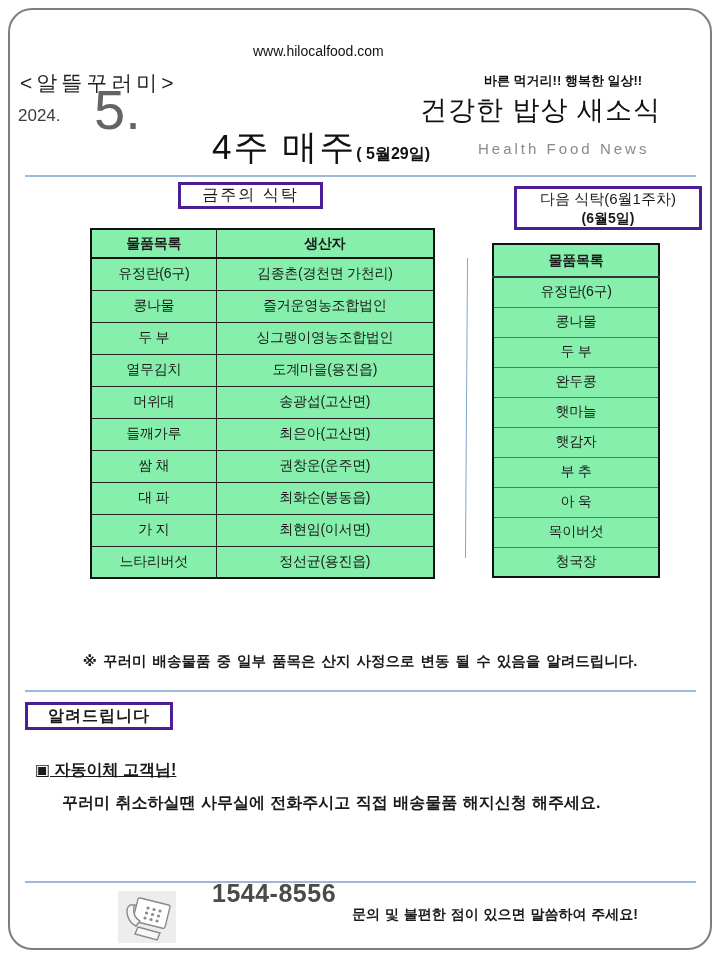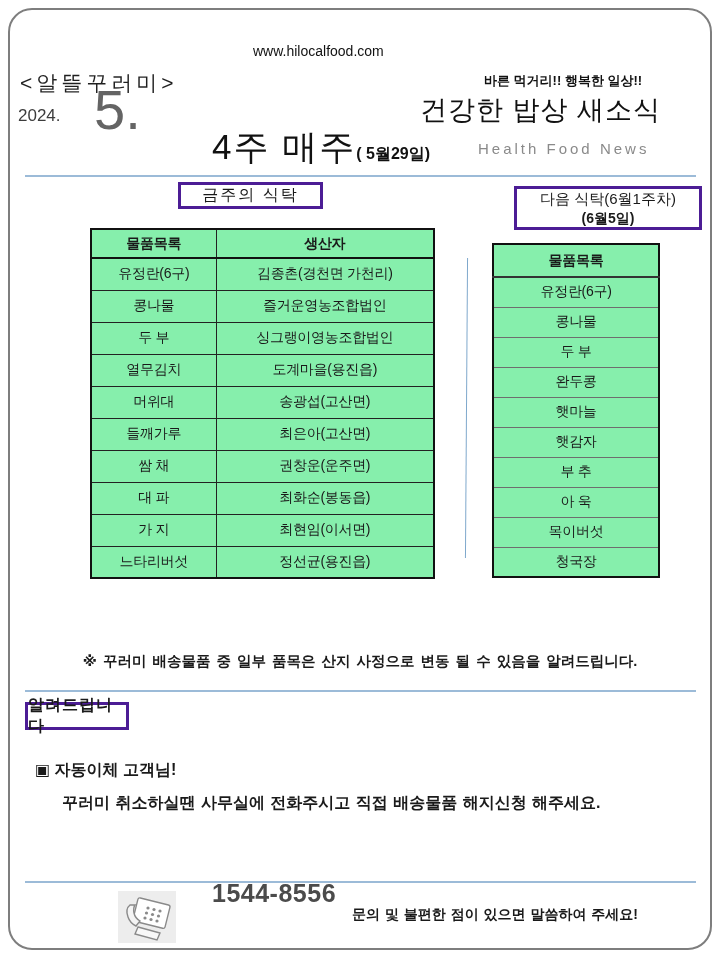--- a/index.html
+++ b/index.html
@@ -24,21 +24,21 @@
 
   .hline { position:absolute; left:25px; width:671px; height:2px; background:#9cbbd8; }
   .hline1{ top:175px; } .hline2{ top:690px; } .hline3{ top:881px; }
 
   .label-box { position:absolute; border:3px solid #4c1d95; background:#fff;
                display:flex; align-items:center; justify-content:center; text-align:left; }
   .box-thisweek { left:178px; top:182px; width:145px; height:27px; font-size:16px; letter-spacing:2px; }
   .box-nextweek { left:484px; top:186px; width:188px; height:44px; flex-direction:column; line-height:1.3;margin-left:30px; }
   .box-nextweek .l1 { font-size:15px; }
   .box-nextweek .l2 { font-size:14px; font-weight:bold; }
-  .box-announce { left:25px; top:702px; width:104px; height:28px; font-size:16px; font-weight:bold; letter-spacing:1px; }
+  .box-announce { left:25px; top:702px; width:148px; height:28px; font-size:16px; font-weight:bold; letter-spacing:1px; }
 
   table { border-collapse:collapse; table-layout:fixed; background:#86efac; }
   .left-table  { position:absolute; left:90px;  top:228px; width:343px; font-size:14px; }
   .left-table th, .left-table td { border:1px solid #222; text-align:center; letter-spacing:-0.3px; overflow:hidden; white-space:nowrap; }
   .left-table  { border:2px solid #111; }
   .left-table th { height:29px; font-size:14px; border-bottom:2px solid #111; }
   .left-table td { height:32px; }
   .left-table col.c1 { width:125px; }
   .left-table col.c2 { width:218px; }
 
@@ -46,21 +46,21 @@
   .right-table th, .right-table td { border:1px solid #6e6e6e; text-align:center; letter-spacing:-0.3px; white-space:nowrap; }
   .right-table { border:2px solid #111; }
   .right-table th { height:33px; font-size:14px; border-bottom:2px solid #333; }
   .right-table td { height:30px; }
 
   .vdivider { position:absolute; left:466px; top:258px; width:1px; height:300px;
               background:#7fa8cc; transform:rotate(0.4deg); }
 
   .notice { left:0; top:652px; width:100%; text-align:center; font-size:14.5px; font-weight:bold; word-spacing:2px; }
 
-  .announce-line1 { left:35px; top:760px; font-size:16px; font-weight:bold; }
+  .announce-line1 { left:35px; top:760px; font-size:16px; font-weight:bold;text-decoration:underline; }
   .announce-line2 { left:62px; top:793px; font-size:16px; font-weight:bold; word-spacing:1px; }
 
   .phone-icon { left:118px; top:891px; width:58px; height:52px; }
   .phone-number { left:212px; top:879px; font-size:25px; font-weight:bold; color:#4b4b4b; letter-spacing:0.5px; }
   .footer-msg { left:352px; top:906px; font-size:14px; font-weight:600; word-spacing:1px; }
 </style>
 </head>
 <body>
 
 <div class="page">

